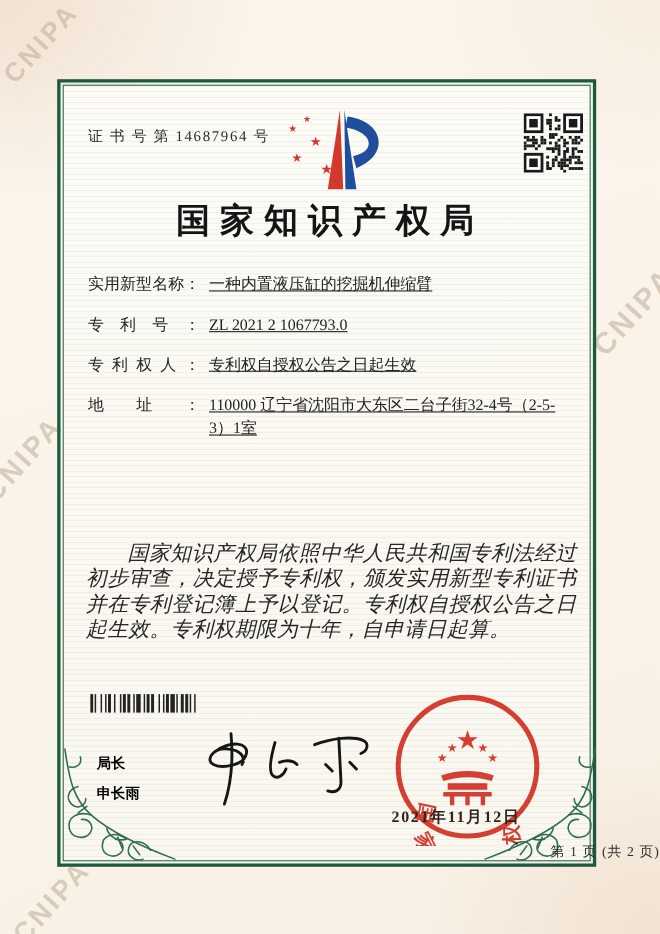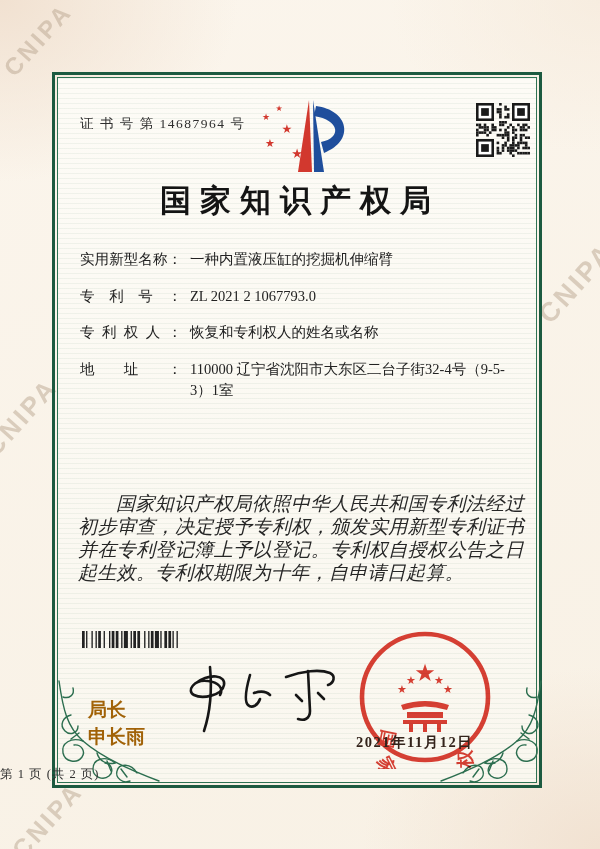--- a/index.html
+++ b/index.html
@@ -26,28 +26,28 @@
     position:absolute;inset:2px;border:1px solid #2e7354;
     background:
       repeating-linear-gradient(180deg, rgba(104,152,122,.09) 0 1px, rgba(104,152,122,0) 1px 5px),
       linear-gradient(#fdfbf6,#faf7ef);
   }
   .cert-no{left:80px;top:115px;font-size:13.5px;letter-spacing:1.5px;color:#2e2e2e;}
   .title{left:0;right:0;top:180px;text-align:center;font-size:31px;font-weight:bold;letter-spacing:9px;color:#141414;}
   .fields{left:80px;top:249px;width:442px;font-size:14.5px;line-height:21px;color:#222;}
   .frow{margin-bottom:15.5px;}
   .flabel{display:inline-block;width:102px;text-align:justify;text-align-last:justify;vertical-align:top;}
-  .fvalue{display:inline-block;width:328px;vertical-align:top;margin-left:8px;}
+  .fvalue{display:inline-block;width:328px;vertical-align:top;margin-left:8px;text-decoration:underline;}
   .gcell-r{margin-left:28px;}
   .bodytext{left:78px;top:492px;width:446px;font-size:19px;font-style:italic;line-height:23px;color:#262626;text-align:justify;letter-spacing:.3px;}
   .bodytext p{margin:0;text-indent:2em;}
-  .gov{left:88px;top:696px;font-family:"Liberation Sans","DejaVu Sans",sans-serif;font-weight:bold;font-size:19px;line-height:27px;color:#a16207;}
+  .gov{left:88px;top:680px;font-family:"Liberation Sans","DejaVu Sans",sans-serif;font-weight:bold;font-size:13px;line-height:27px;color:#000000;}
   .seal{left:353px;top:625px;opacity:.93;mix-blend-mode:multiply;}
   .seal-date{left:356px;top:733px;font-size:14.5px;font-weight:bold;letter-spacing:1.5px;color:#33231b;}
-  .page-no{left:0;right:0;top:766px;text-align:left;font-size:12.5px;letter-spacing:1px;color:#2e2e2e;}
+  .page-no{left:0;right:0;top:766px;text-align:right;font-size:12.5px;letter-spacing:1px;color:#2e2e2e;}
   .note{left:0;right:0;top:805px;text-align:center;font-size:13.5px;font-style:italic;letter-spacing:2px;color:#2e2e2e;margin-top:43px;}
   svg{display:block;}
 </style>
 </head>
 <body>
 
 <span class="wm" style="left:-6px;top:26px;font-size:24px;">CNIPA</span>
 <span class="wm" style="left:528px;top:268px;font-size:27px;">CNIPA</span>
 <span class="wm" style="left:-26px;top:402px;font-size:26px;">CNIPA</span>
 <span class="wm" style="left:2px;top:806px;font-size:25px;">CNIPA</span>
@@ -227,24 +227,24 @@
 <div class="abs title">国家知识产权局</div>
 
 <div class="abs fields">
   <div class="frow">
     <span class="flabel">实用新型名称：</span><span class="fvalue">一种内置液压缸的挖掘机伸缩臂</span>
   </div>
   <div class="frow">
     <span class="flabel">专利号：</span><span class="fvalue">ZL 2021 2 1067793.0</span>
   </div>
   <div class="frow">
-    <span class="flabel">专利权人：</span><span class="fvalue">恢复和专利权人的姓名或名称</span>
+    <span class="flabel">专利权人：</span><span class="fvalue">专利权自授权公告之日起生效</span>
   </div>
   <div class="frow">
-    <span class="flabel">地址：</span><span class="fvalue">110000 辽宁省沈阳市大东区二台子街32-4号（9-5-3）1室</span>
+    <span class="flabel">地址：</span><span class="fvalue">110000 辽宁省沈阳市大东区二台子街32-4号（2-5-3）1室</span>
   </div>
 </div>
 
 <div class="abs bodytext">
   <p>国家知识产权局依照中华人民共和国专利法经过初步审查，决定授予专利权，颁发实用新型专利证书并在专利登记簿上予以登记。专利权自授权公告之日起生效。专利权期限为十年，自申请日起算。</p>
 </div>
 
 <svg id="bc" class="abs" style="left:82px;top:631px;" width="158" height="17" viewBox="0 0 158 17" fill="#222">
     <rect x="0" y="0" width="2.7" height="17"></rect>
     <rect x="4.050000000000001" y="0" width="1.35" height="17"></rect>

